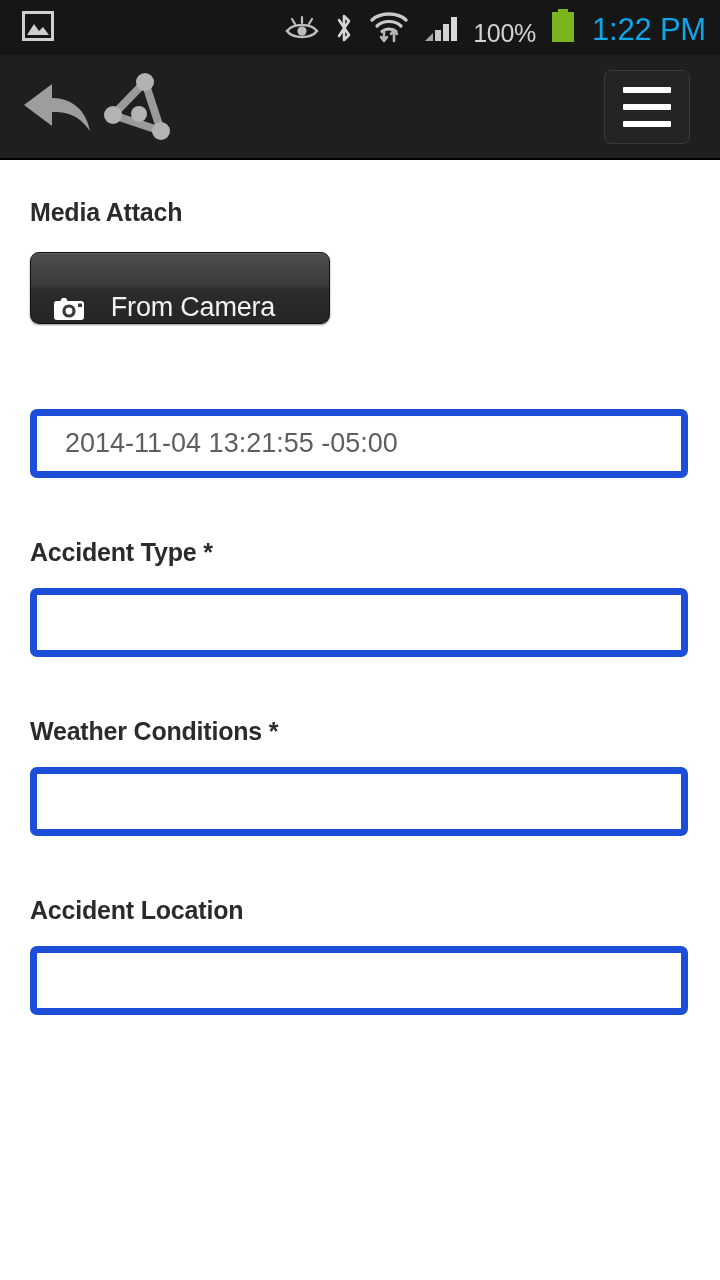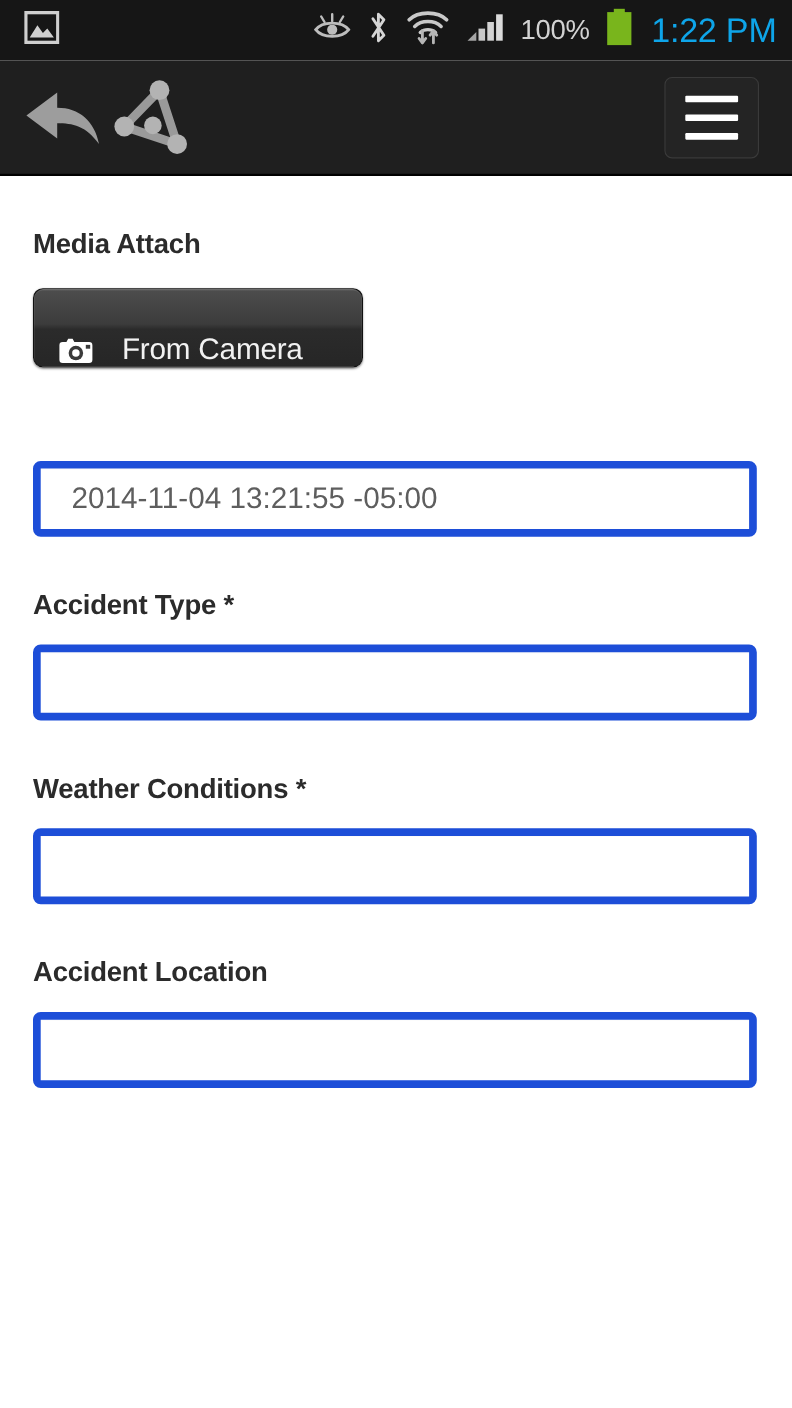--- a/index.html
+++ b/index.html
@@ -14,21 +14,21 @@
   .status-bar{
     position:relative;
     height:55px; width:720px;
     background:#161616;
     display:flex; align-items:center;
     padding:0 14px 0 22px;
   }
   .status-left{ display:flex; align-items:center; gap:10px; }
   .status-right{
     margin-left:auto;
-    display:flex; align-items:center; gap:14px;
+    display:flex; align-items:flex-end; gap:14px;
   }
   .sb-icon{ display:block; }
   .battery-pct{
     color:#d2d2d2; font-size:25px; letter-spacing:-0.3px;
     font-family:"Liberation Sans", sans-serif;
   }
   .clock{
     color:#0ea5e9; font-size:31px; letter-spacing:-0.2px;
     margin-left:2px;
   }
@@ -65,21 +65,21 @@
     background:#fff;
     padding:0 30px;
     position:relative;
   }
   .section-label{
     font-size:25px;
     font-weight:bold;
     color:#2b2b2b;
     letter-spacing:-0.2px;
   }
-  .media-label{ padding-top:48px; }
+  .media-label{ padding-top:38px; }
 
   .btn-row{ display:flex; gap:30px; margin-top:25px; }
   .media-btn{
     height:72px;
     border-radius:9px;
     background:linear-gradient(to bottom,#4d4d4d 0%,#3c3c3c 45%,#2b2b2b 52%,#262626 100%);
     border:1px solid #111;
     box-shadow:0 1px 0 rgba(255,255,255,0.10) inset, 0 1px 2px rgba(0,0,0,0.45);
     display:flex; align-items:flex-end;
     color:#f2f2f2;
@@ -115,21 +115,21 @@
     background:#fff;
     border:1px solid #dcdcdc;
     border-radius:7px;
     font-size:27px;
     color:#5e5e5e;
     padding:16px 28px;
     font-family:"Liberation Sans", sans-serif;
     outline:none;
     resize:none;
   }
-  .gap-sm{ margin-top:48px; }
+  .gap-sm{ margin-top:60px; }
   .gap-lg{ margin-top:64px; }
 </style>
 </head>
 <body>
 
 <div class="status-bar">
   <div class="status-left">
     <span class="sb-icon">
       <svg width="32" height="30" viewBox="0 0 32 30">
         <rect x="1.5" y="1.5" width="29" height="27" fill="none" stroke="#cfcfcf" stroke-width="3"></rect>

